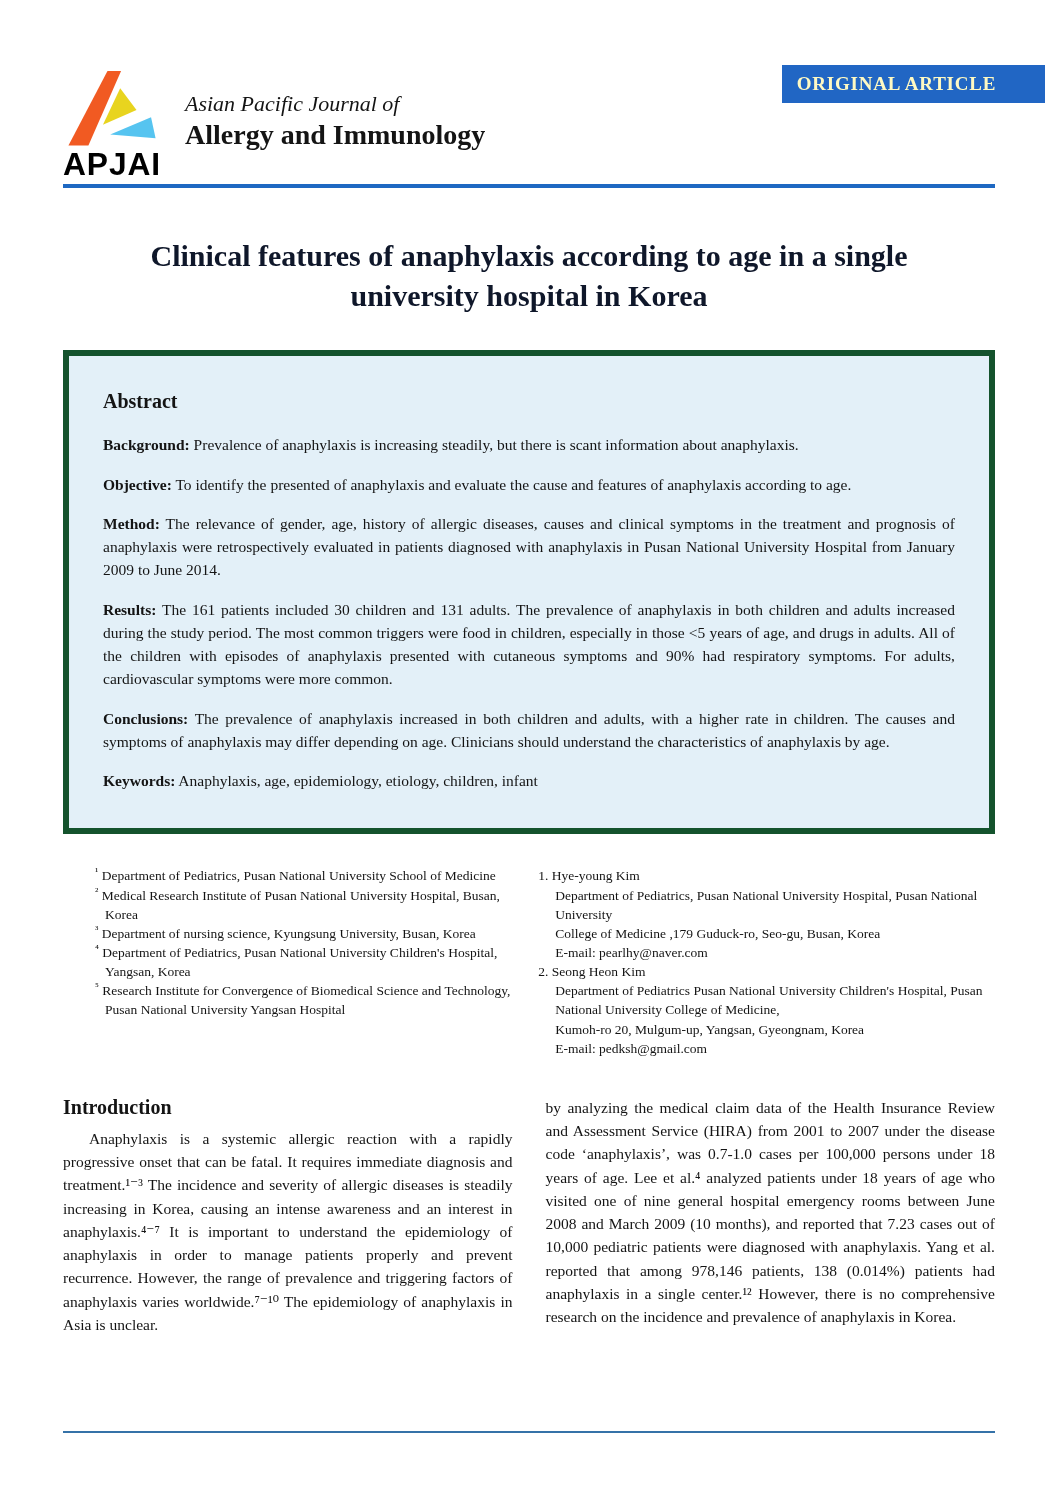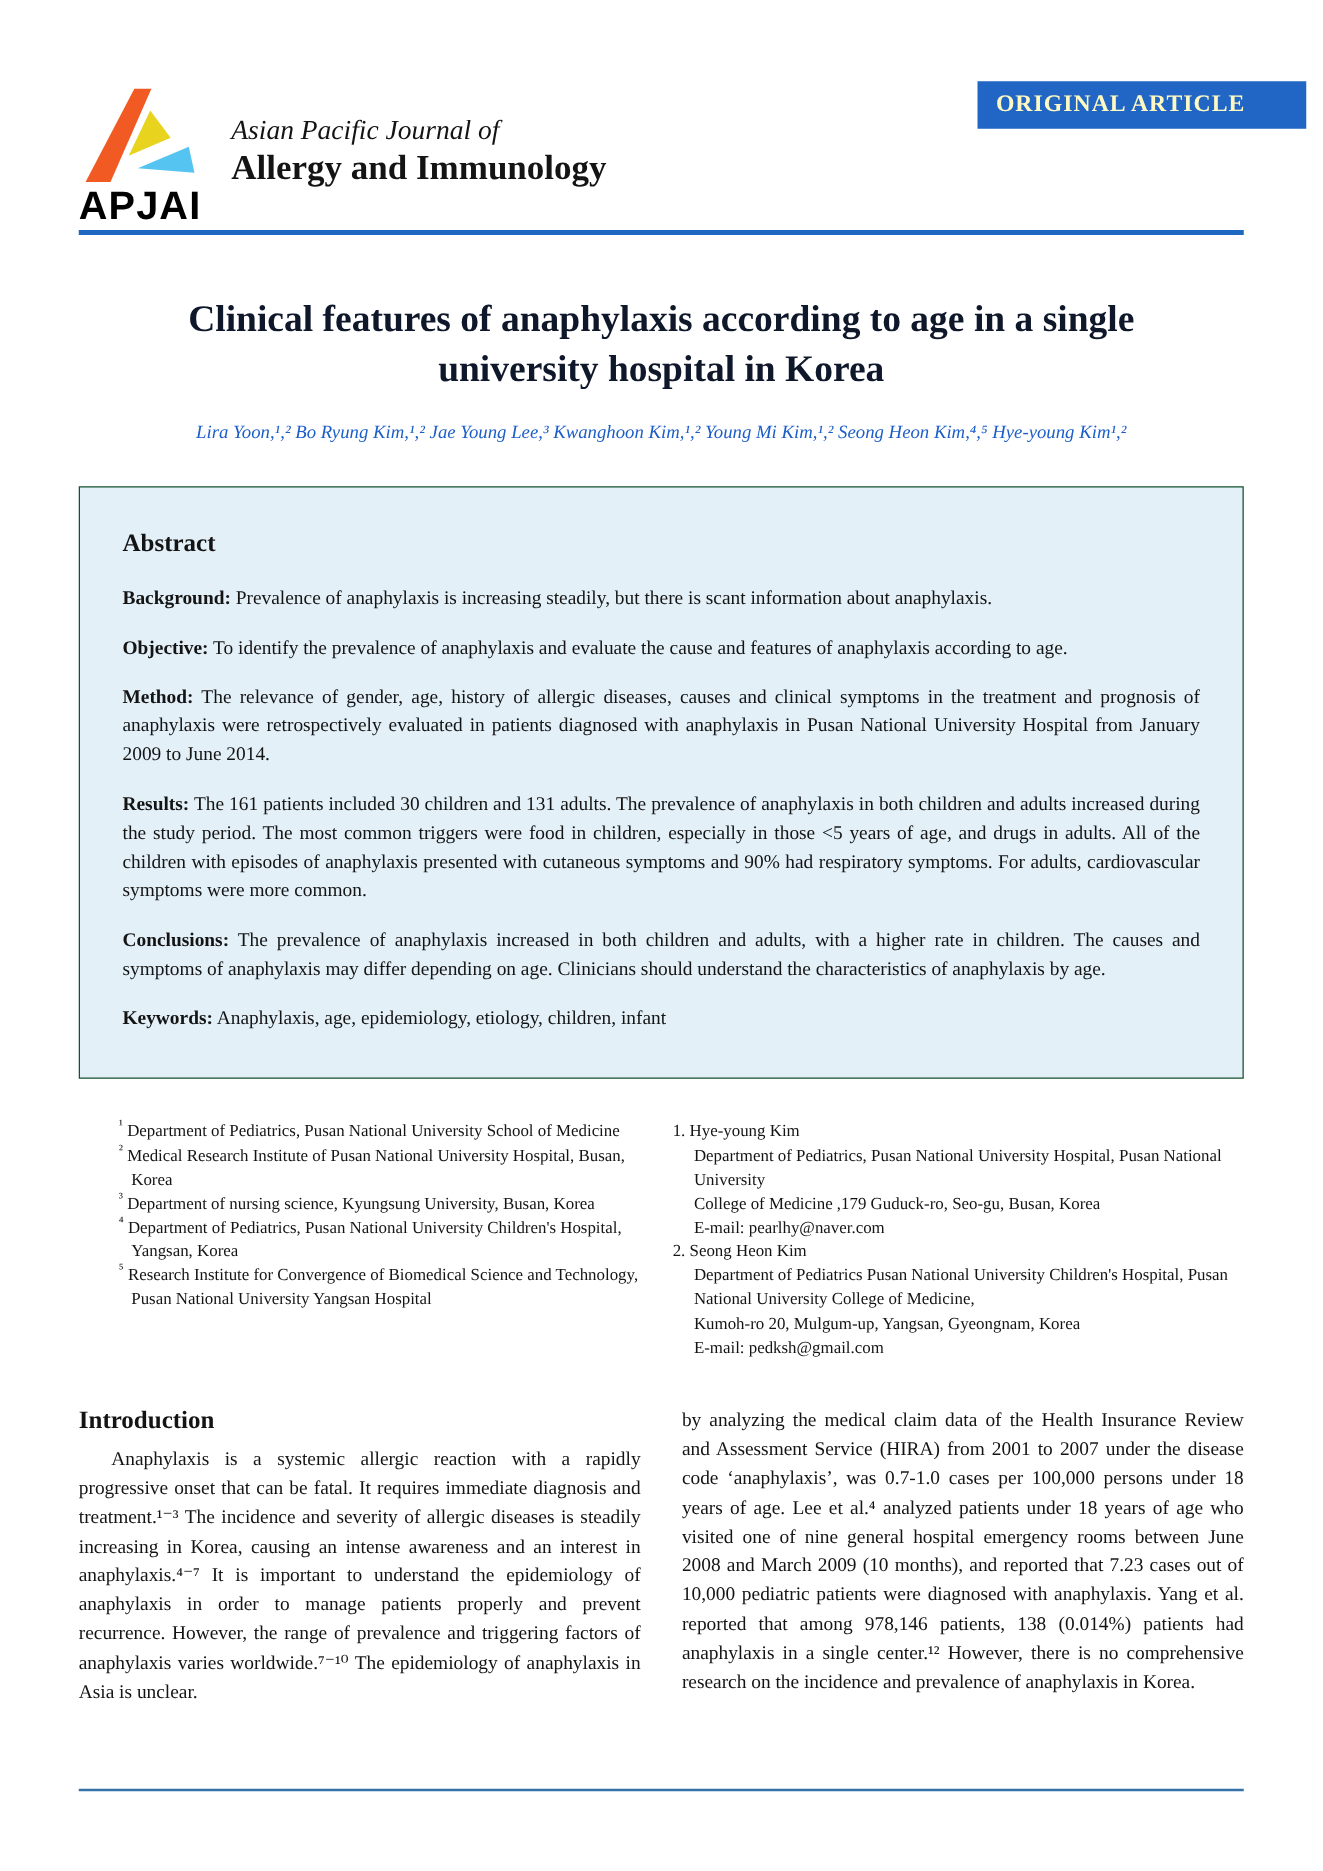--- a/index.html
+++ b/index.html
@@ -21,21 +21,21 @@
     letter-spacing:0.8px; width:263px; height:38px; box-sizing:border-box;
     display:flex; align-items:center; justify-content:center; padding-right:34px;
   }
   .rule-top { border:0; border-top:4px solid #1E68C2; margin:4px 0 0 0; }
   
   .title { margin-top:48px; text-align:center; color:#0f172a; font-weight:bold;
            font-size:30px; line-height:1.34; }
   .authors { margin-top:22px; text-align:center; color:#1C5EC8; font-style:italic;
              font-size:15px; }
   
-  .abstract { margin-top:34px; background:#E3F0F8; border:1px solid #14532d;
+  .abstract { margin-top:34px; background:#E3F0F8; border:6px solid #14532d;
               padding:34px 34px 20px 34px; }
   .abstract h2 { font-size:20px; font-weight:bold; margin:0 0 20px 0; }
   .abstract p { margin:0 0 16px 0; font-size:15.5px; line-height:1.5; text-align:justify; }
   
   .meta { display:flex; margin-top:32px; font-size:13.5px; line-height:1.42; }
   .meta-left  { width:452px; box-sizing:border-box; padding-left:32px; }
   .meta-right { width:460px; margin-left:26px; box-sizing:border-box; }
   .meta-heading { font-weight:bold; margin:0; }
   p.aff { margin:0; padding-left:10px; text-indent:-10px; }
   .corr-item p { margin:0; }
@@ -73,26 +73,25 @@
     </div>
     <div class="badge">ORIGINAL ARTICLE</div>
   </div>
 
   <hr class="rule-top">
 
   <div class="title">
     <div>Clinical features of anaphylaxis according to age in a single</div>
     <div>university hospital in Korea</div>
   </div>
-  <div class="authors">Lira Yoon,¹,² Bo Ryung Kim,¹,² Jae Young Lee,³ Kwanghoon Kim,¹,² Young Mi Kim,¹,² Seong Heon Kim,⁴,⁵ Hye-young Kim¹,²</div>
 
   <div class="abstract">
     <h2>Abstract</h2>
     <p><b>Background:</b> <span>Prevalence of anaphylaxis is increasing steadily, but there is scant information about anaphylaxis.</span></p>
-    <p><b>Objective:</b> <span>To identify the prevalence of anaphylaxis and evaluate the cause and features of anaphylaxis according to age.</span></p>
+    <p><b>Objective:</b> <span>To identify the presented of anaphylaxis and evaluate the cause and features of anaphylaxis according to age.</span></p>
     <p><b>Method:</b> <span>The relevance of gender, age, history of allergic diseases, causes and clinical symptoms in the treatment and prognosis of anaphylaxis were retrospectively evaluated in patients diagnosed with anaphylaxis in Pusan National University Hospital from January 2009 to June 2014.</span></p>
     <p><b>Results:</b> <span>The 161 patients included 30 children and 131 adults. The prevalence of anaphylaxis in both children and adults increased during the study period. The most common triggers were food in children, especially in those &lt;5 years of age, and drugs in adults. All of the children with episodes of anaphylaxis presented with cutaneous symptoms and 90% had respiratory symptoms. For adults, cardiovascular symptoms were more common.</span></p>
     <p><b>Conclusions:</b> <span>The prevalence of anaphylaxis increased in both children and adults, with a higher rate in children. The causes and symptoms of anaphylaxis may differ depending on age. Clinicians should understand the characteristics of anaphylaxis by age.</span></p>
     <p><b>Keywords:</b> <span>Anaphylaxis, age, epidemiology, etiology, children, infant</span></p>
   </div>
 
   <div class="meta">
     <div class="meta-left">
       <p class="aff"><sup>¹</sup> <span>Department of Pediatrics, Pusan National University School of Medicine</span></p>
       <p class="aff"><sup>²</sup> <span>Medical Research Institute of Pusan National University Hospital, Busan, Korea</span></p>

